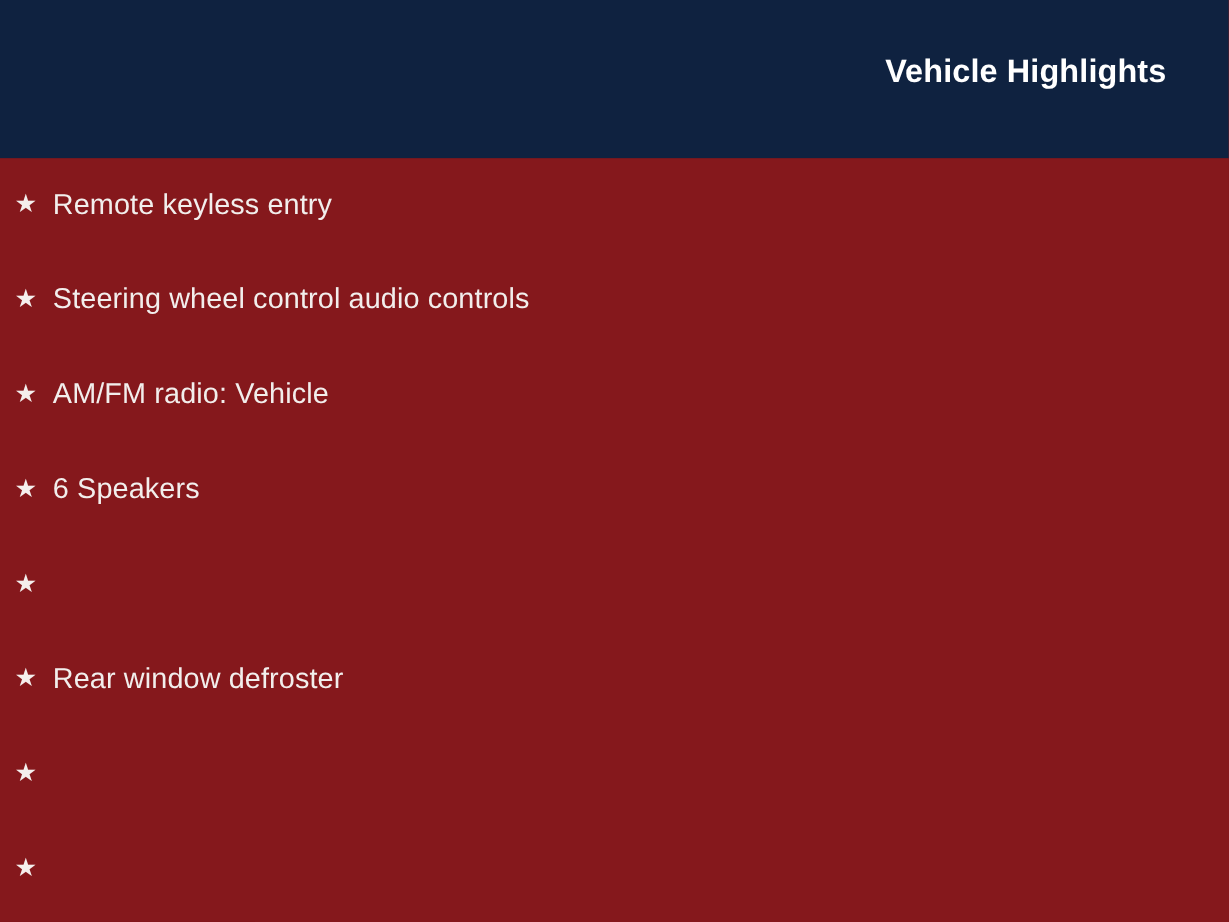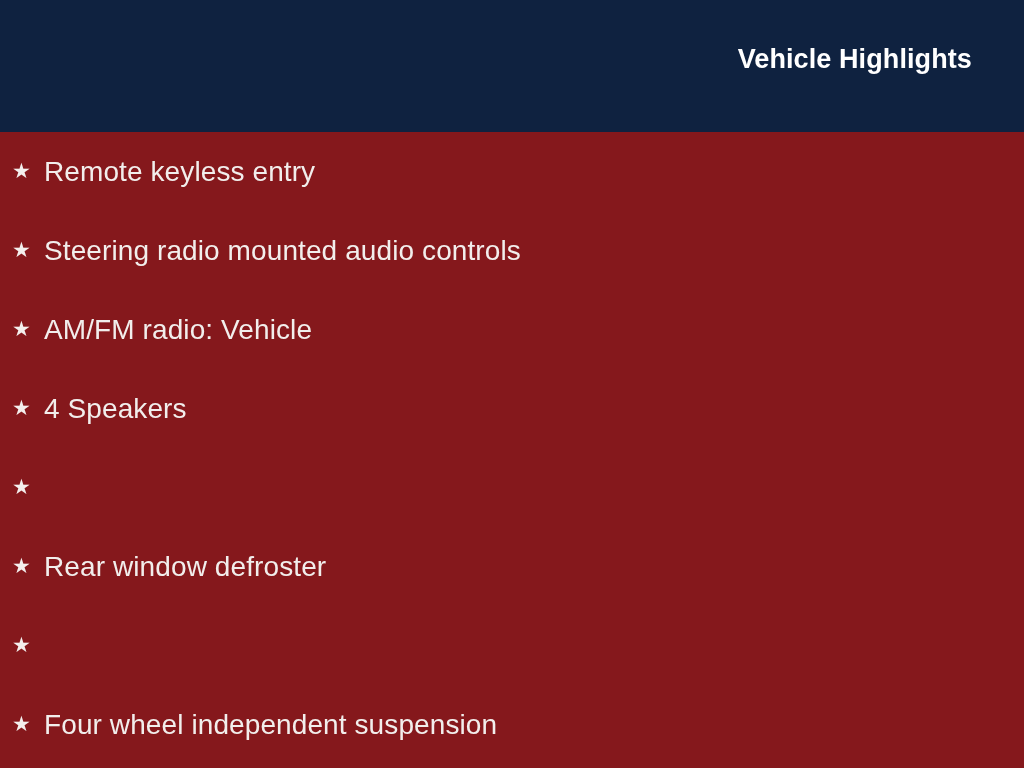--- a/index.html
+++ b/index.html
@@ -83,21 +83,21 @@
     font-size: 21px;
     line-height: 1;
     color: #f4efed;
     text-align: left;
     position: relative;
     top: -1px;
   }
 
   .bullet-text {
     flex: 0 1 auto;
-    font-size: 28px;
+    font-size: 24px;
     line-height: 1.2;
     color: #f2eeec;
     white-space: nowrap;
     letter-spacing: 0.1px;
   }
 </style>
 </head>
 <body>
 
 <div class="slide">
@@ -109,47 +109,46 @@
   <div class="body-area">
     <ul class="bullet-list">
 
       <li class="bullet-item">
         <span class="bullet-star">★</span>
         <span class="bullet-text">Remote keyless entry</span>
       </li>
 
       <li class="bullet-item">
         <span class="bullet-star">★</span>
-        <span class="bullet-text">Steering radio mounted audio controls</span>
+        <span class="bullet-text">Steering wheel control audio controls</span>
       </li>
 
       <li class="bullet-item">
         <span class="bullet-star">★</span>
         <span class="bullet-text">AM/FM radio: Vehicle</span>
       </li>
 
       <li class="bullet-item">
         <span class="bullet-star">★</span>
-        <span class="bullet-text">4 Speakers</span>
+        <span class="bullet-text">6 Speakers</span>
       </li>
 
       <li class="bullet-item">
         <span class="bullet-star">★</span>
       </li>
 
       <li class="bullet-item">
         <span class="bullet-star">★</span>
         <span class="bullet-text">Rear window defroster</span>
       </li>
 
       <li class="bullet-item">
         <span class="bullet-star">★</span>
       </li>
 
       <li class="bullet-item">
         <span class="bullet-star">★</span>
-        <span class="bullet-text">Four wheel independent suspension</span>
       </li>
 
     </ul>
   </div>
 
 </div>
 
 </body></html>

